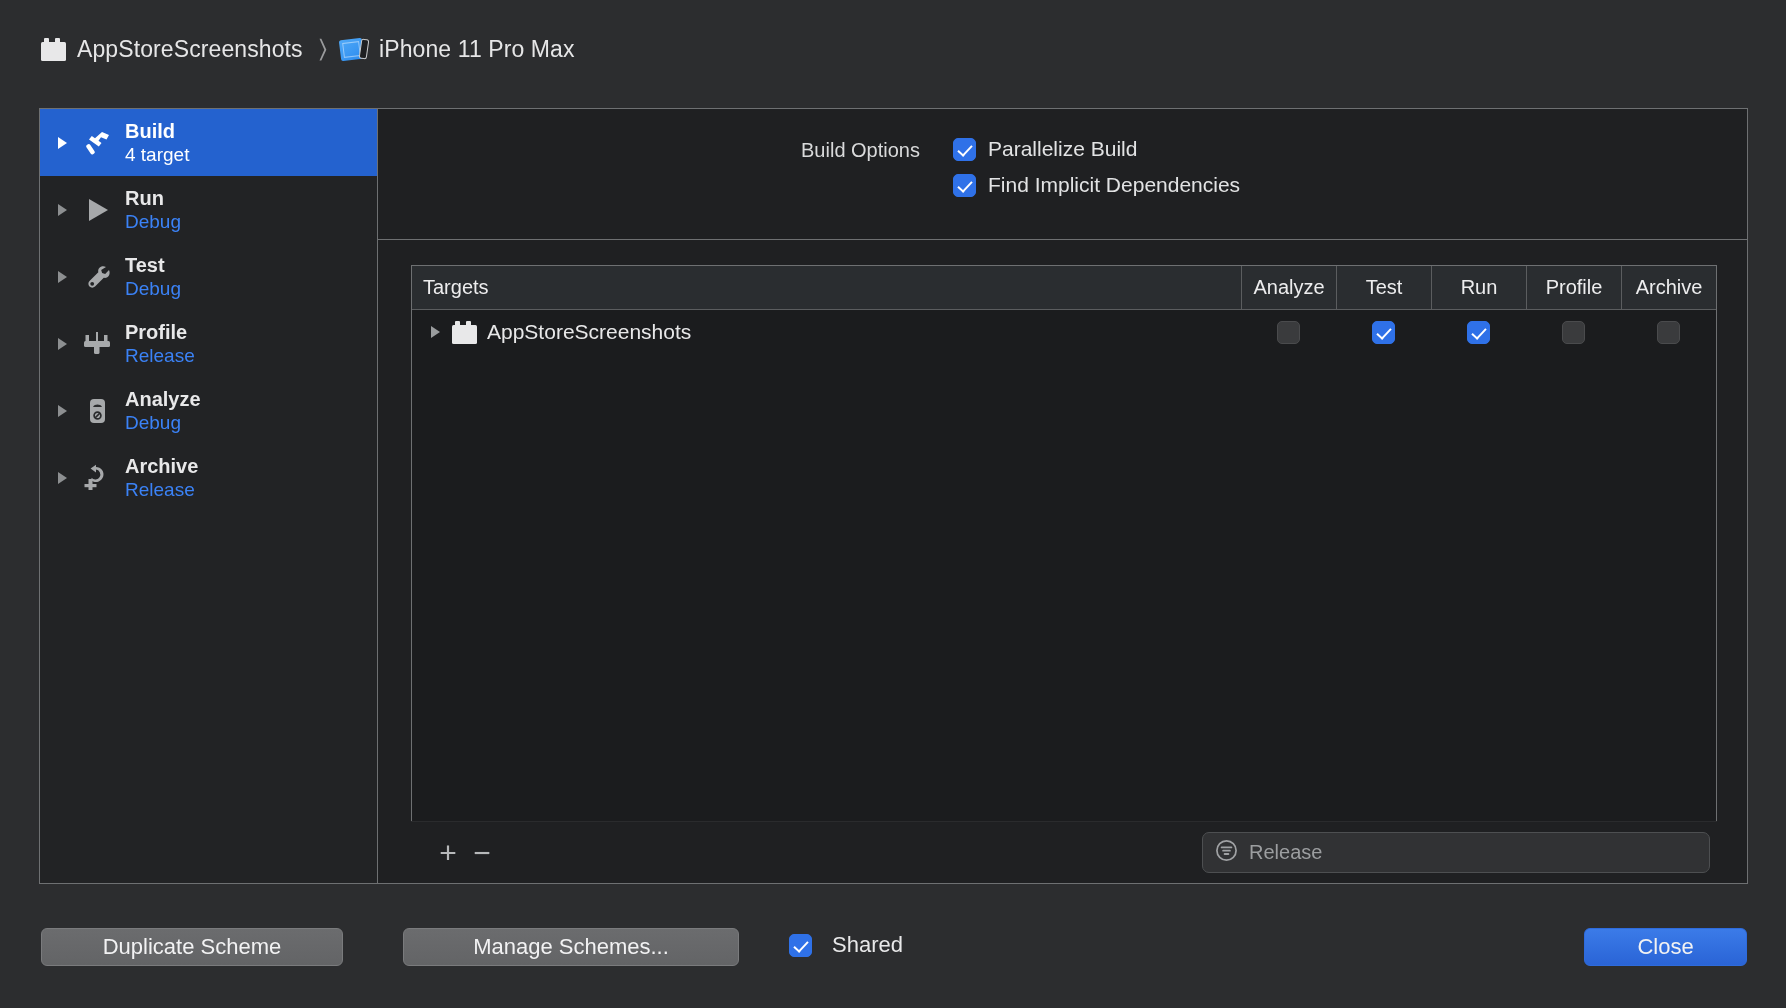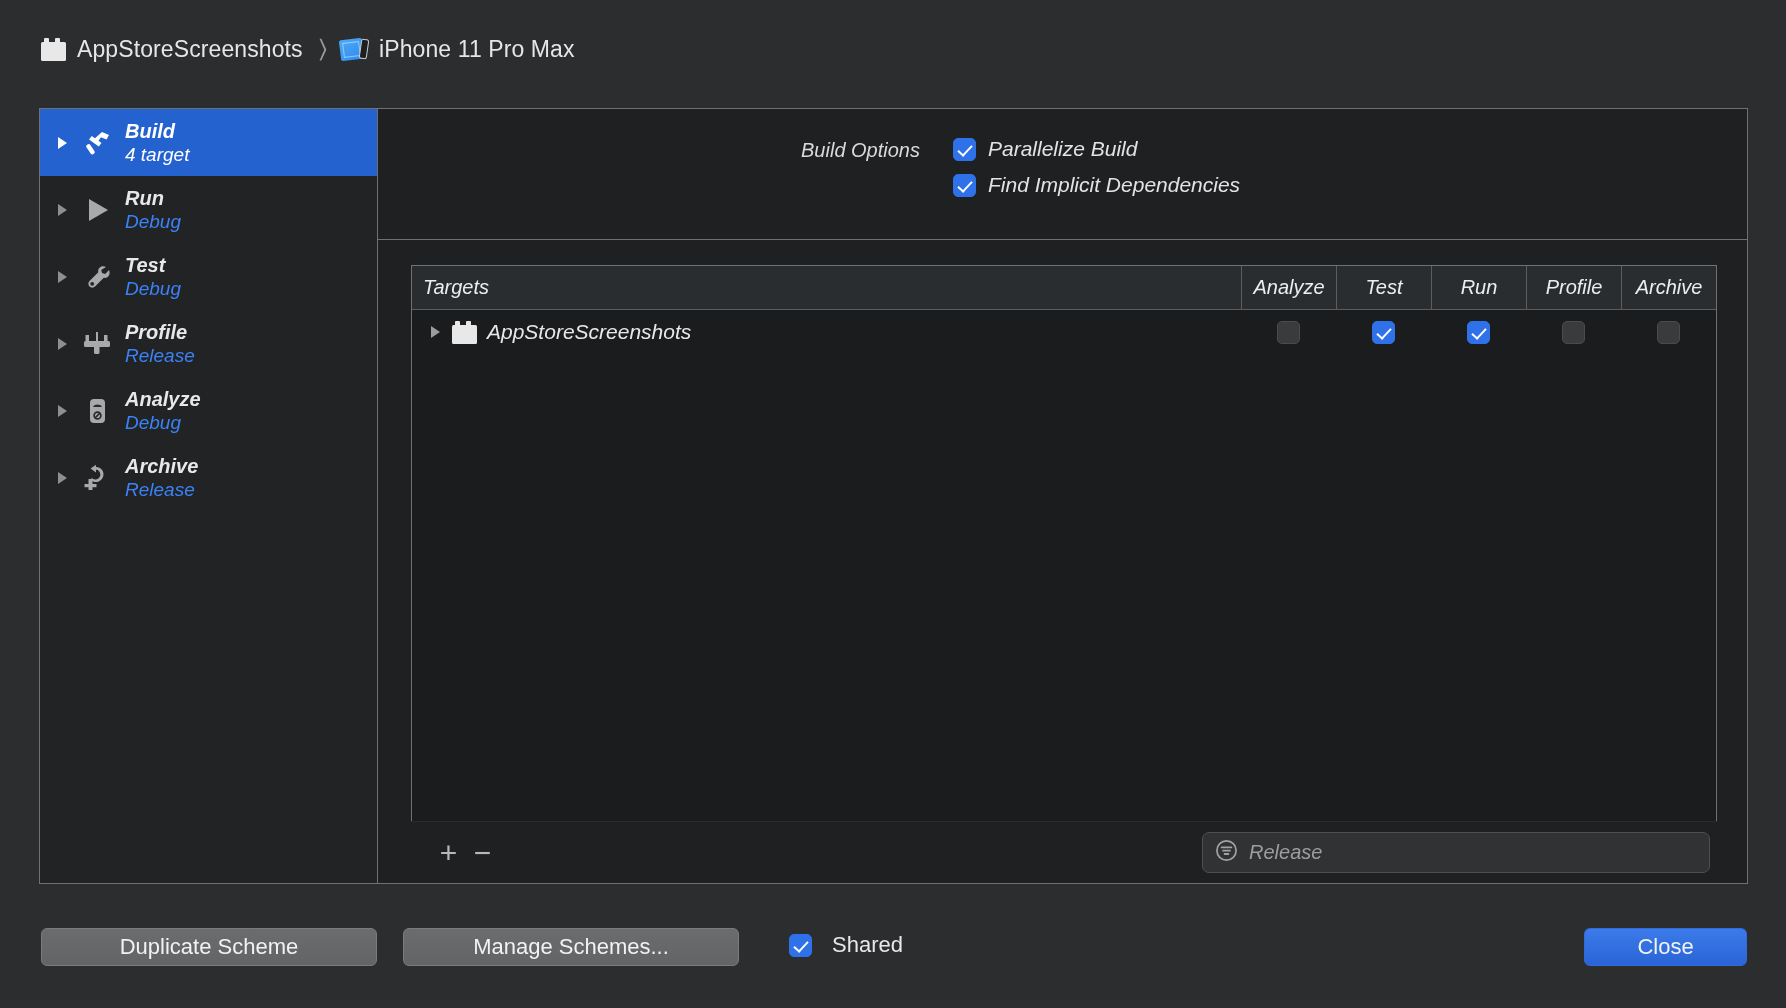--- a/index.html
+++ b/index.html
@@ -68,21 +68,20 @@
   }
 
   
   .editor {
     position: absolute;
     left: 39px; top: 108px;
     width: 1709px; height: 776px;
     border: 1px solid #6E7072;
     display: flex;
     background: #1F2022;
-    font-style: italic;
   }
 
   
   .sidebar {
     width: 338px;
     flex: 0 0 338px;
     background: #222325;
     border-right: 1px solid #6E7072;
     overflow: hidden;
   }
@@ -249,21 +248,21 @@
   .btn {
     position: absolute;
     height: 38px;
     border-radius: 6px;
     display: flex; align-items: center; justify-content: center;
     font-size: 22px;
     color: #F2F2F3;
     background: linear-gradient(180deg,#6B6C6E 0%,#636466 100%);
     border: 1px solid #7A7B7D;
   }
-  #btn-duplicate { left: 41px; top: 32px; width: 336px; }
+  #btn-duplicate { left: 41px; top: 32px; width: 302px; }
   #btn-manage    { left: 403px; top: 32px; width: 336px; }
   #btn-close     {
     left: 1584px; top: 32px; width: 163px;
     background: linear-gradient(180deg,#3B7BE8 0%,#2A64D6 100%);
     border: 1px solid #2E6BDD;
   }
   .shared-wrap {
     position: absolute; left: 769px; top: 36px;
     display: flex; align-items: center;
   }

